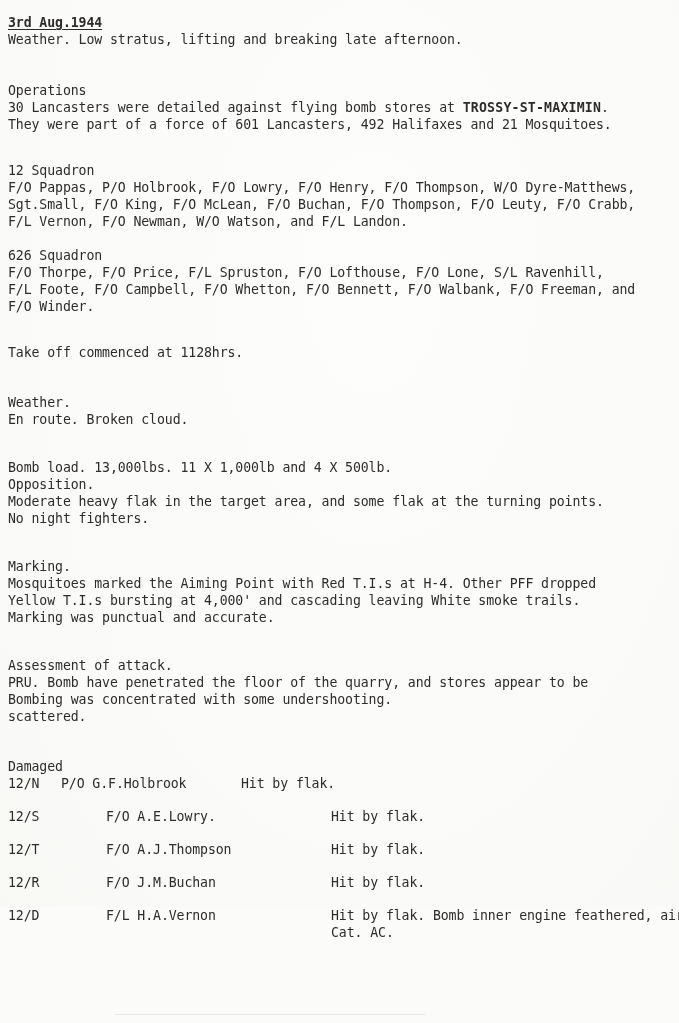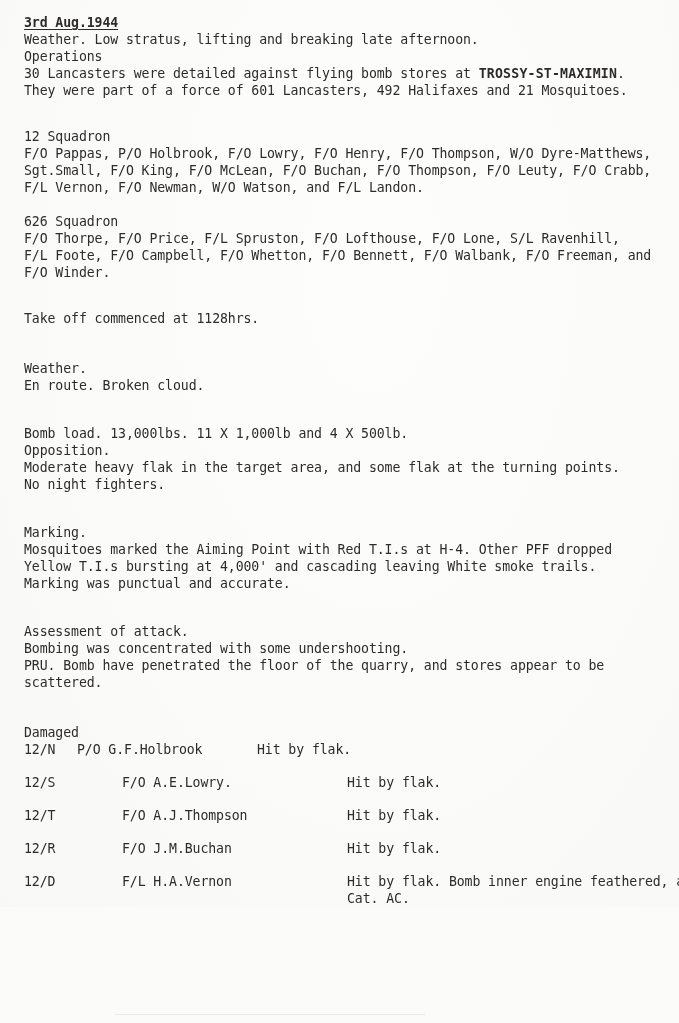--- a/index.html
+++ b/index.html
@@ -15,39 +15,39 @@
     font-size: 13.2px;
     line-height: 17px;
     letter-spacing: -0.1px;
     color: #2e2c2a;
   }
   .page {
     position: relative;
     box-sizing: border-box;
     width: 679px;
     height: 907px;
-    padding: 14px 16px 0 24px;
+    padding: 14px 16px 0 8px;
     background:
       radial-gradient(ellipse at 55% 30%, rgba(255,255,255,0.6), rgba(240,240,236,0.25)),
       #fbfbf9;
   }
   .line { white-space: pre-wrap; }
   .title-line {
     font-weight: bold;
     text-decoration: underline;
     text-underline-offset: 2px;
   }
   b.place { font-weight: bold; letter-spacing: 0.2px; }
 
   
   .mt-17 { margin-top: 17px; }
   .mt-29 { margin-top: 29px; }
   .mt-31 { margin-top: 31px; }
   .mt-33 { margin-top: 33px; }
-  .mt-34 { }
+  .mt-34 { margin-top: 34px; }
   .mt-35 { }
 
   
   .dmg-rows .row { display: flex; align-items: flex-start; }
   .dmg-rows .row + .row { margin-top: 16px; gap: 45px; }
   .cell-ac    { flex: none; width: 53px;  white-space: pre; }
   .cell-pilot { flex: none; width: 180px; white-space: pre; }
   .cell-note  { flex: none; width: 404px; }
 
   .scan-artifact {
@@ -110,22 +110,22 @@
 
   <div class="sec mt-31">
     <div class="line">Marking.</div>
     <div class="line">Mosquitoes marked the Aiming Point with Red T.I.s at H-4. Other PFF dropped</div>
     <div class="line">Yellow T.I.s bursting at 4,000' and cascading leaving White smoke trails.</div>
     <div class="line">Marking was punctual and accurate.</div>
   </div>
 
   <div class="sec mt-31">
     <div class="line">Assessment of attack.</div>
+    <div class="line">PRU. Bomb have penetrated the floor of the quarry, and stores appear to be</div>
     <div class="line">Bombing was concentrated with some undershooting.</div>
-    <div class="line">PRU. Bomb have penetrated the floor of the quarry, and stores appear to be</div>
     <div class="line">scattered.</div>
   </div>
 
   <div class="sec mt-33">
     <div class="line">Damaged</div>
     <div class="dmg-rows">
       <div class="row">
         <div class="cell-ac">12/N</div>
         <div class="cell-pilot">P/O G.F.Holbrook</div>
         <div class="cell-note">Hit by flak.</div>

